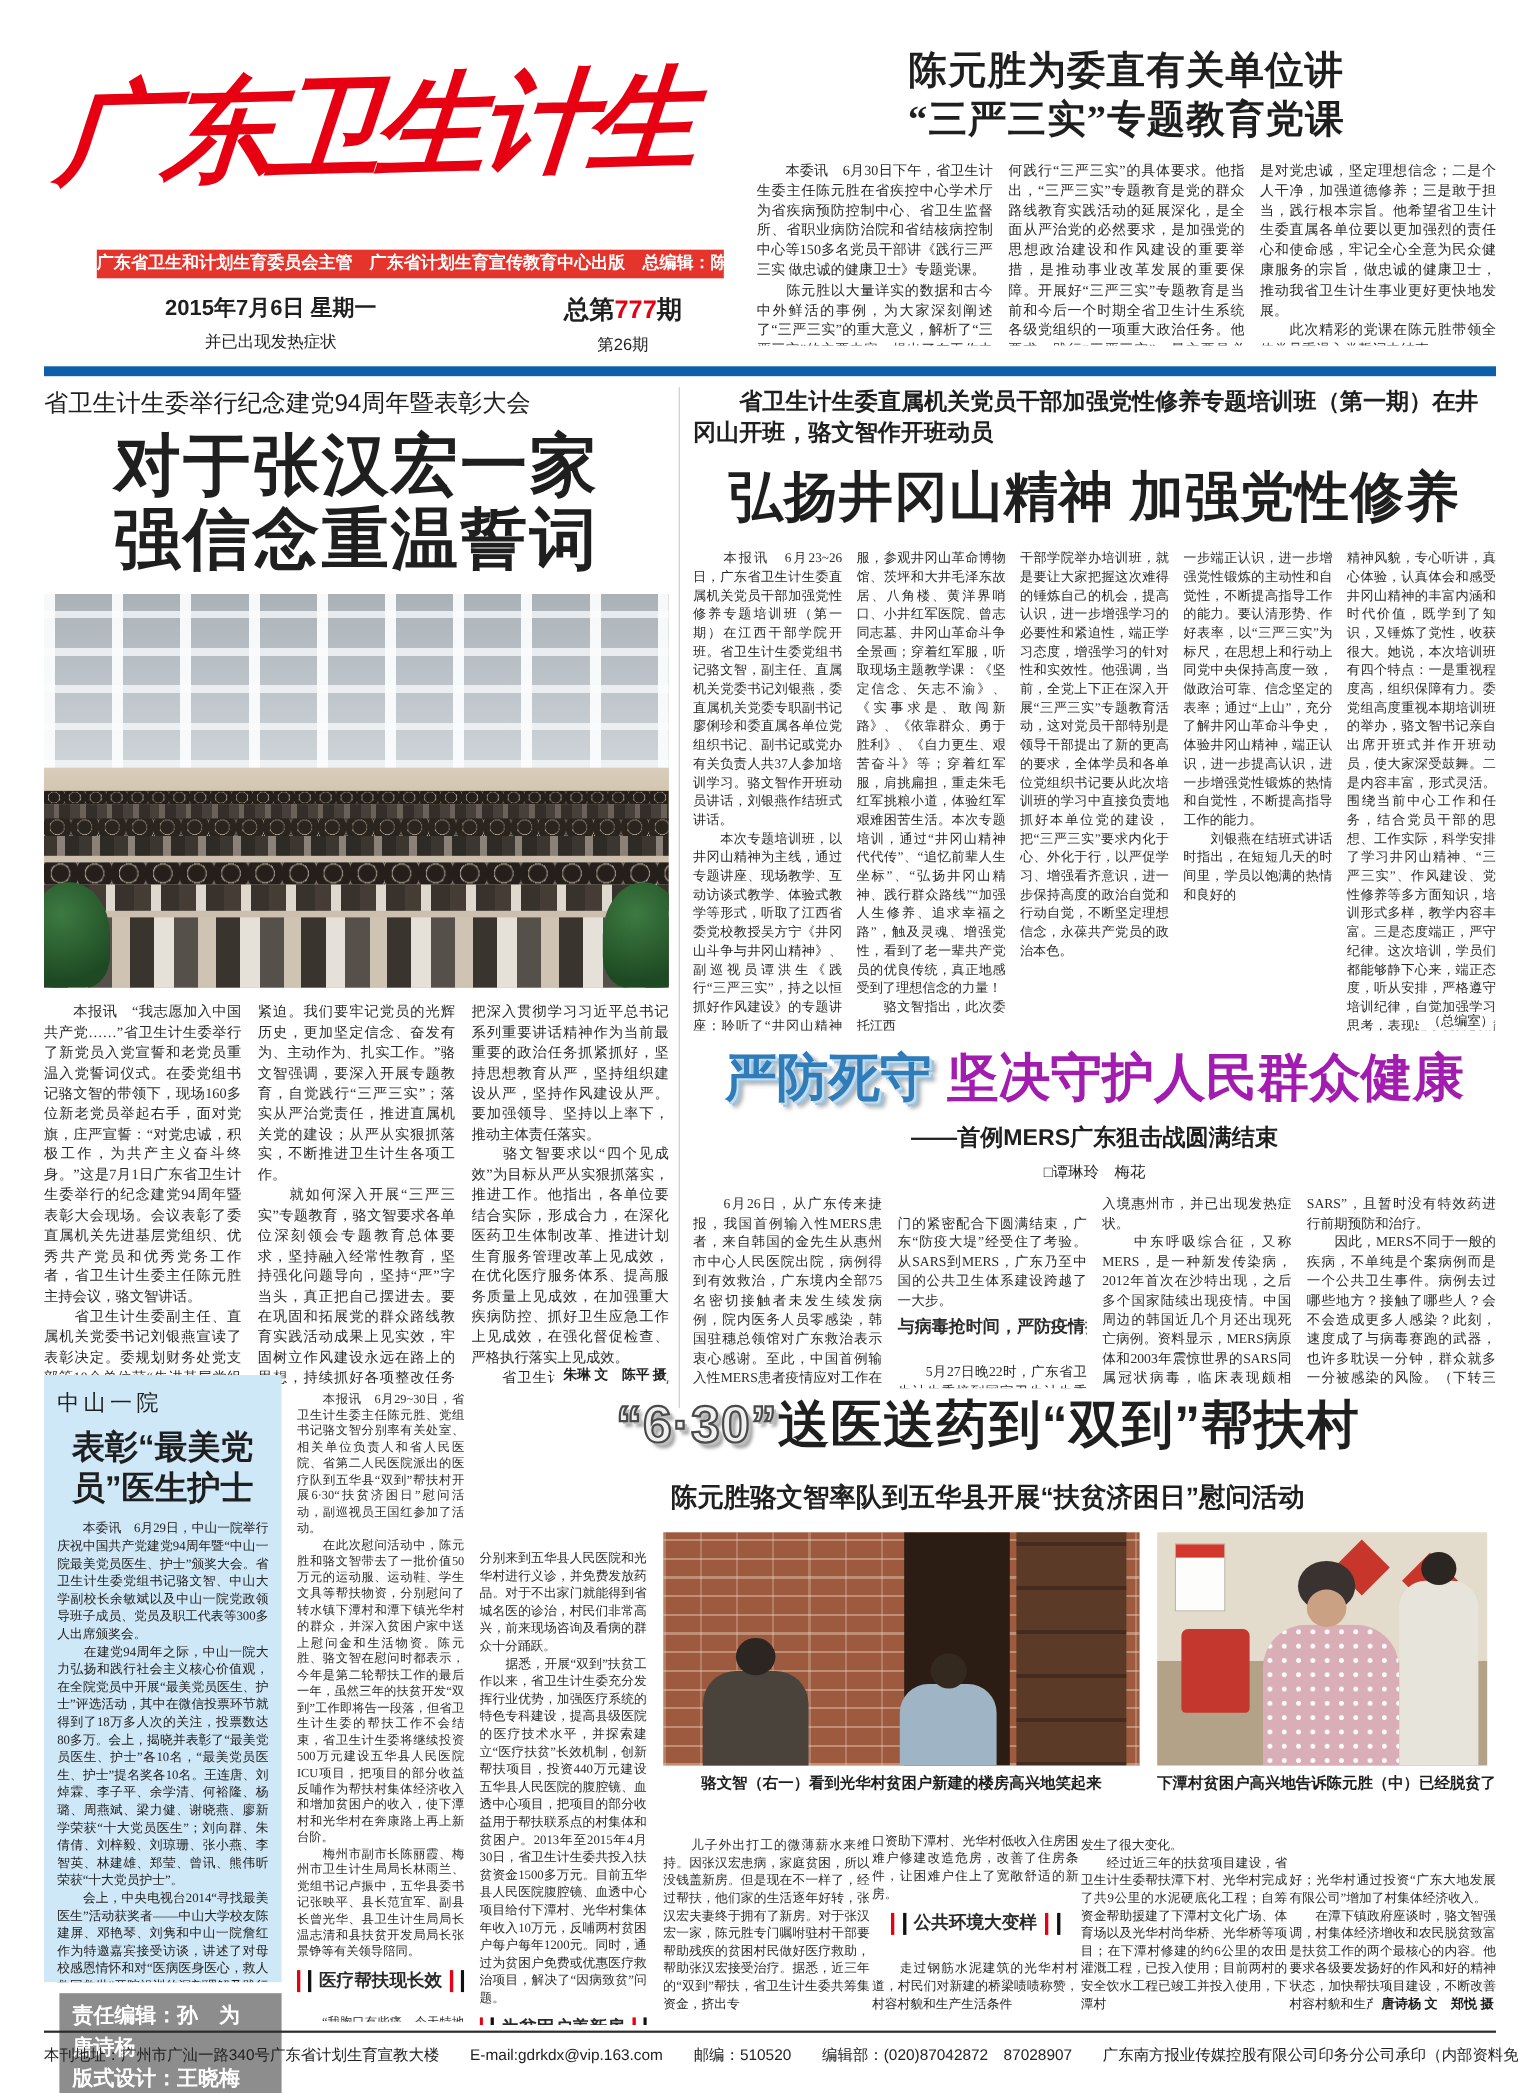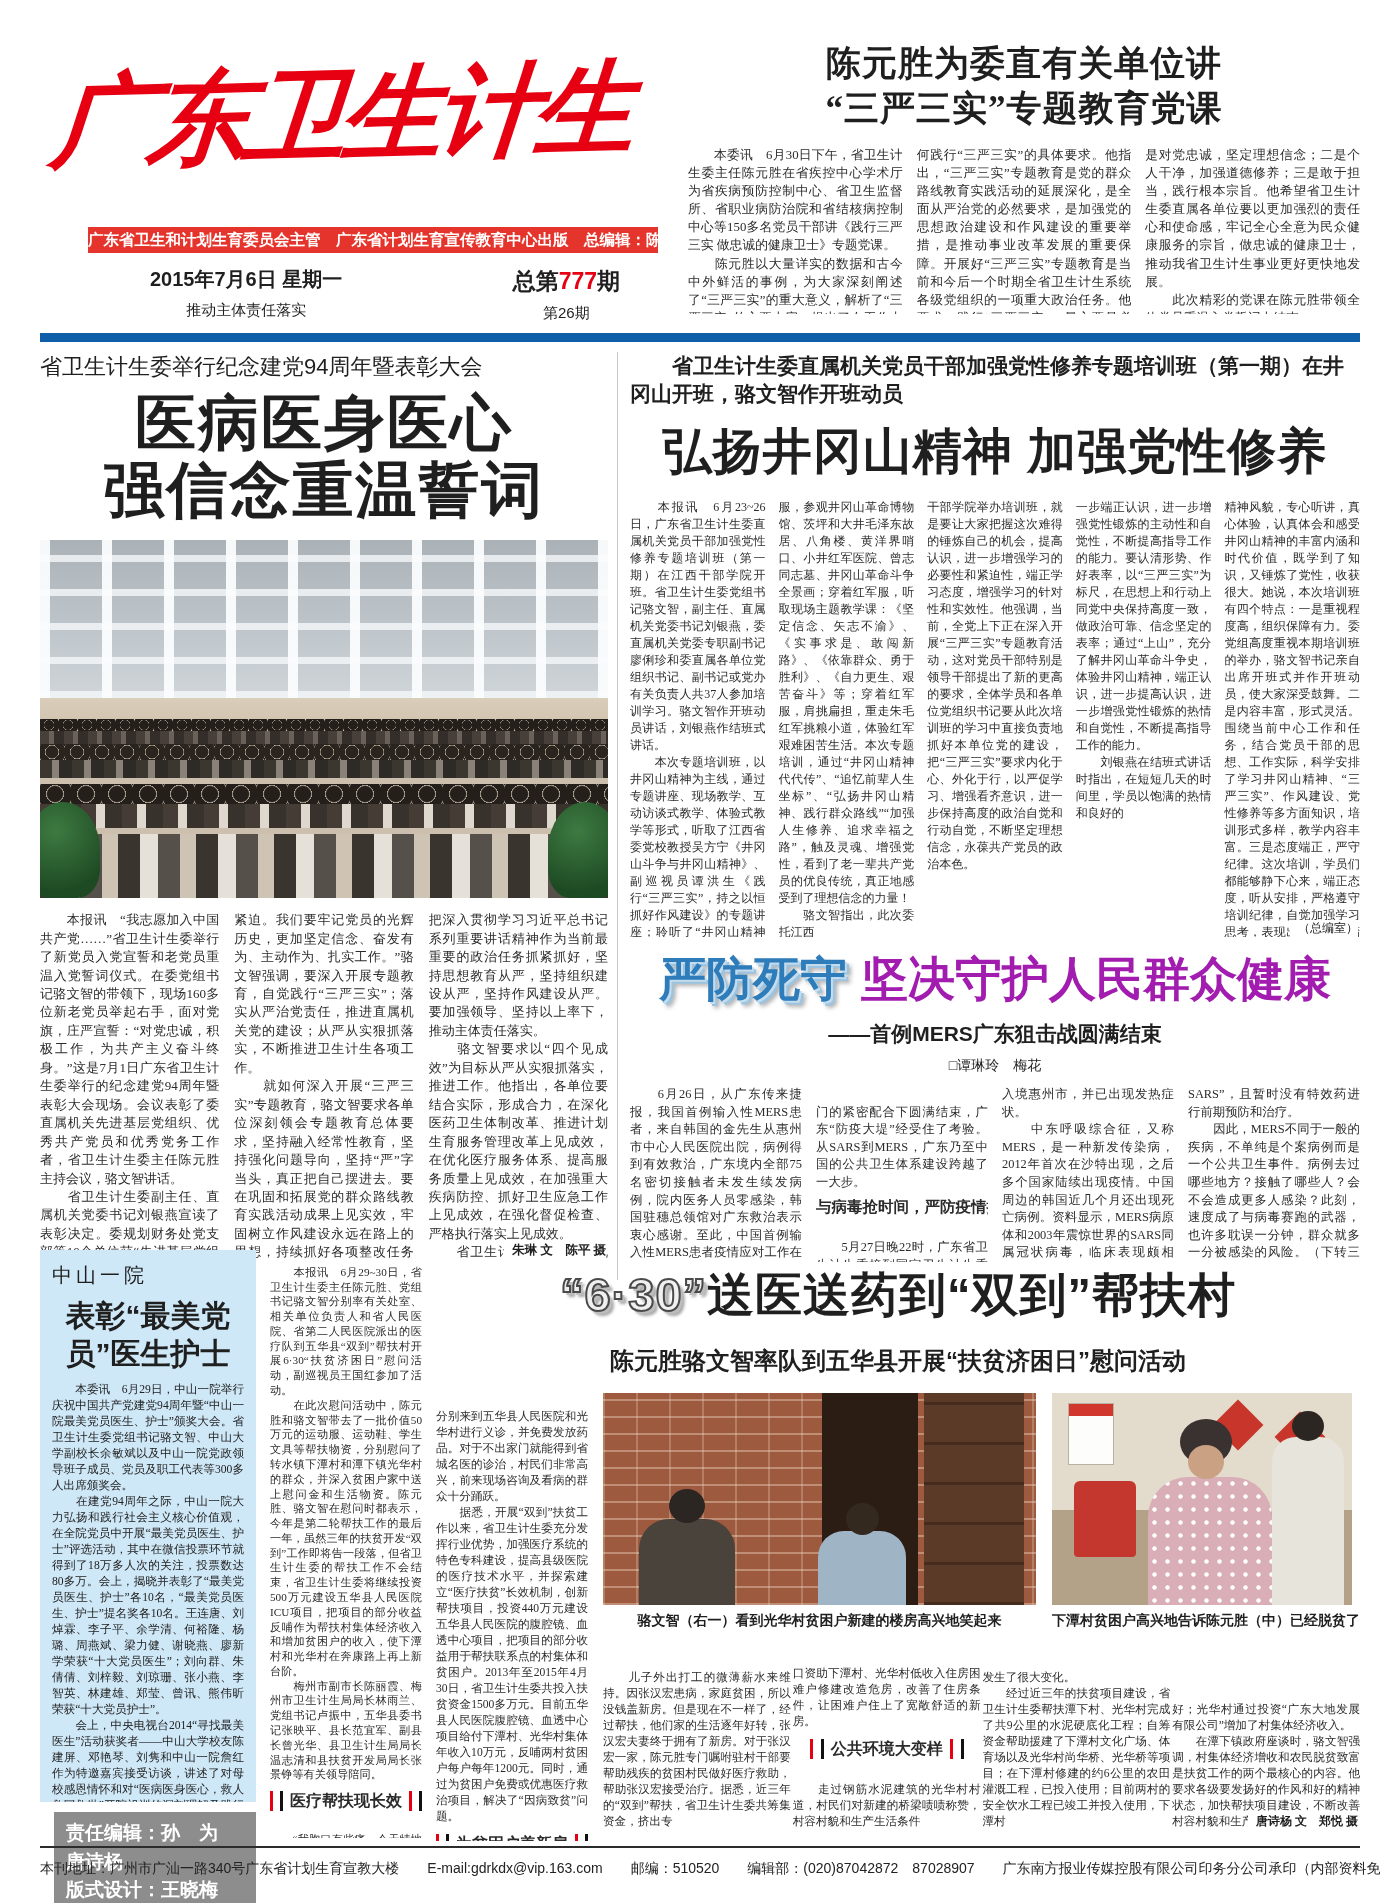--- a/index.html
+++ b/index.html
@@ -155,21 +155,21 @@
 </head>
 <body>
 
 <div class="page">
 
   <div class="masthead-title">广东卫生计生</div>
   <div class="publisher-bar">广东省卫生和计划生育委员会主管　广东省计划生育宣传教育中心出版　总编辑：陈君辉</div>
   <div class="dateline">
     <div class="date-group">
       <div class="date-main">2015年7月6日  星期一</div>
-      <div class="date-lunar">推动主体责任落实</div>
+      <div class="date-lunar">并已出现发热症状</div>
     </div>
     <div class="issue-group">
       <div class="issue-main"><span>总第</span><span class="red">777</span><span>期</span></div>
       <div class="issue-sub">第26期</div>
     </div>
   </div>
 
   <div class="top-article">
     <h2><span>陈元胜为委直有关单位讲</span><br><span>“三严三实”专题教育党课</span></h2>
     <div class="cols">
@@ -178,21 +178,21 @@
       <div class="col">何践行“三严三实”的具体要求。他指出，“三严三实”专题教育是党的群众路线教育实践活动的延展深化，是全面从严治党的必然要求，是加强党的思想政治建设和作风建设的重要举措，是推动事业改革发展的重要保障。开展好“三严三实”专题教育是当前和今后一个时期全省卫生计生系统各级党组织的一项重大政治任务。他要求，践行“三严三实”，最主要是必须做到三个方面：一</div>
       <div class="col"><span>是对党忠诚，坚定理想信念；二是个人干净，加强道德修养；三是敢于担当，践行根本宗旨。他希望省卫生计生委直属各单位要以更加强烈的责任心和使命感，牢记全心全意为民众健康服务的宗旨，做忠诚的健康卫士，推动我省卫生计生事业更好更快地发展。
 　　此次精彩的党课在陈元胜带领全体党员重温入党誓词中结束。</span></div>
     </div>
   </div>
 
   <div class="blue-rule"></div>
 
   <div class="left-block">
     <div class="kicker">省卫生计生委举行纪念建党94周年暨表彰大会</div>
-    <div class="left-headline"><span>医病医身医心</span><br><span>强信念重温誓词</span></div>
+    <div class="left-headline"><span>对于张汉宏一家</span><br><span>强信念重温誓词</span></div>
     <div class="photo-meeting">
       <div class="pm-ceiling"></div>
       <div class="pm-wall"></div>
       <div class="pm-row pm-row1"></div>
       <div class="pm-row pm-row2"></div>
       <div class="pm-row pm-row3"></div>
       <div class="pm-front"></div>
       <div class="pm-plant pm-plant-l"></div>
       <div class="pm-plant pm-plant-r"></div>
     </div>

